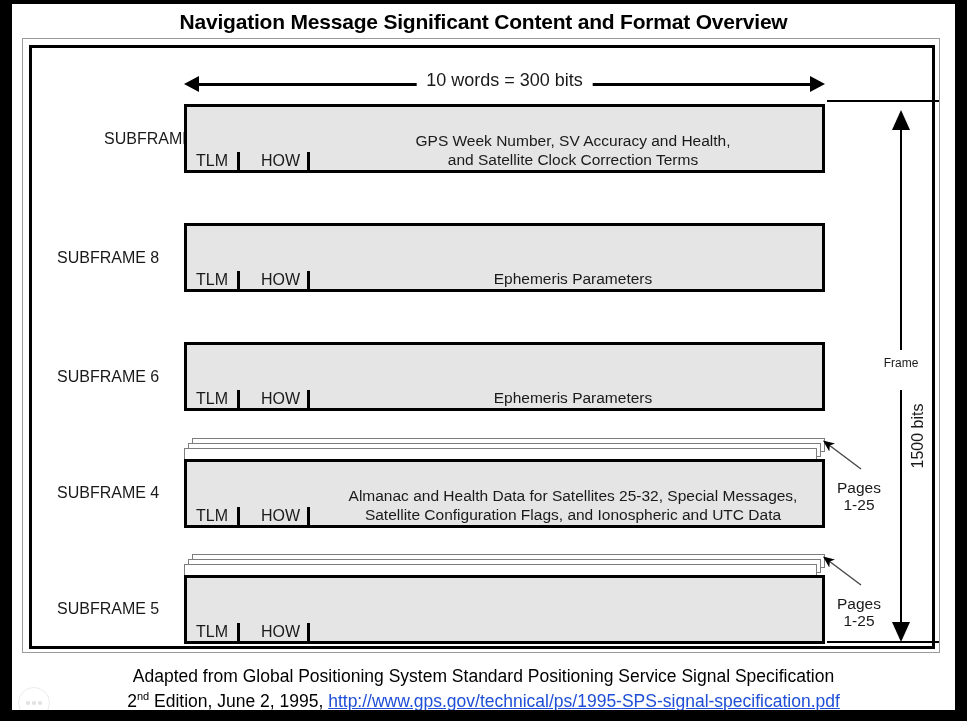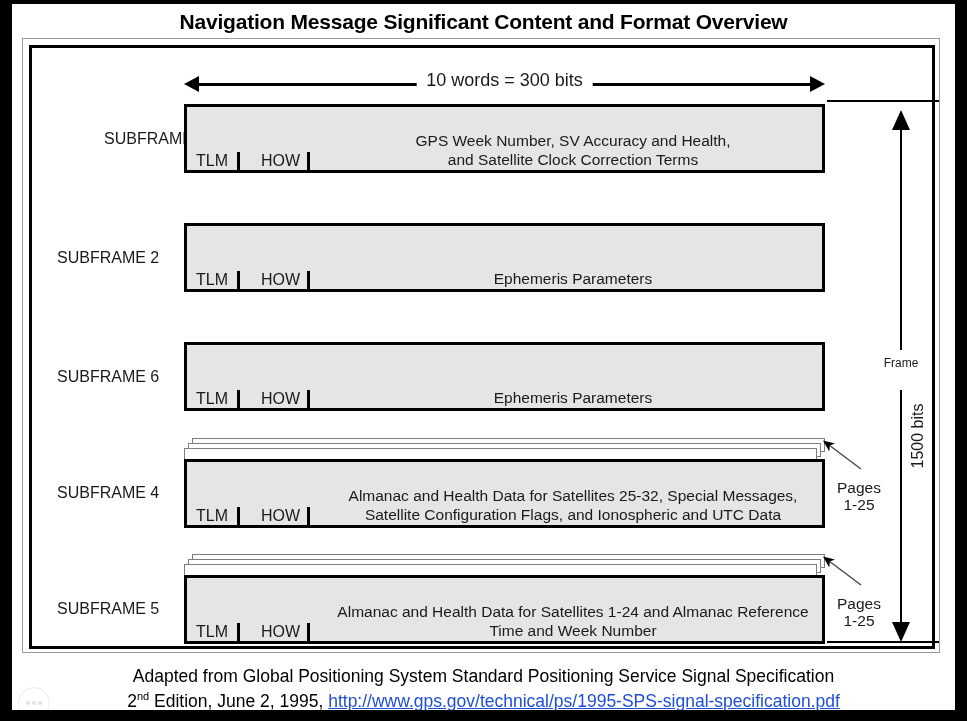--- a/index.html
+++ b/index.html
@@ -356,21 +356,21 @@
     <div class="sf-row" style="top:92px;">
       <div class="sf-label" style="top:26px;margin-left:47px;">SUBFRAME 1</div>
       <div class="sf-boxes" style="top:0; height:69px;">
         <div class="cell-tlm">TLM</div>
         <div class="cell-how">HOW</div>
         <div class="cell-content">GPS Week Number, SV Accuracy and Health,<br>and Satellite Clock Correction Terms</div>
       </div>
     </div>
 
     <div class="sf-row" style="top:211px;">
-      <div class="sf-label" style="top:26px;">SUBFRAME 2</div>
+      <div class="sf-label" style="top:26px;">SUBFRAME 8</div>
       <div class="sf-boxes" style="top:0; height:69px;">
         <div class="cell-tlm">TLM</div>
         <div class="cell-how">HOW</div>
         <div class="cell-content">Ephemeris Parameters</div>
       </div>
     </div>
 
     <div class="sf-row" style="top:330px;">
       <div class="sf-label" style="top:26px;">SUBFRAME 6</div>
       <div class="sf-boxes" style="top:0; height:69px;">
@@ -406,21 +406,20 @@
     <div class="sf-row" style="top:540px;">
       <div class="page-stack" style="top:0;">
         <span class="sheet s3"></span>
         <span class="sheet s2"></span>
         <span class="sheet s1"></span>
       </div>
       <div class="sf-label" style="top:48px;">SUBFRAME 5</div>
       <div class="sf-boxes" style="top:23px; height:69px;">
         <div class="cell-tlm">TLM</div>
         <div class="cell-how">HOW</div>
-        <div class="cell-content">Almanac and Health Data for Satellites 1-24 and Almanac Reference<br>Time and Week Number</div>
       </div>
       <svg style="position:absolute; left:805px; top:0px;" width="50" height="40">
         <defs>
           <marker id="ah5" markerWidth="9" markerHeight="9" refX="7" refY="4.5" orient="auto">
             <path d="M9,4.5 L0,0.7 L2.4,4.5 L0,8.3 Z" fill="#000000"></path>
           </marker>
         </defs>
         <line x1="44" y1="33" x2="8" y2="6" stroke="#444444" stroke-width="1.3" marker-end="url(#ah5)"></line>
       </svg>
       <div class="pages-label" style="left:816px; top:43px;">Pages<br>1-25</div>

